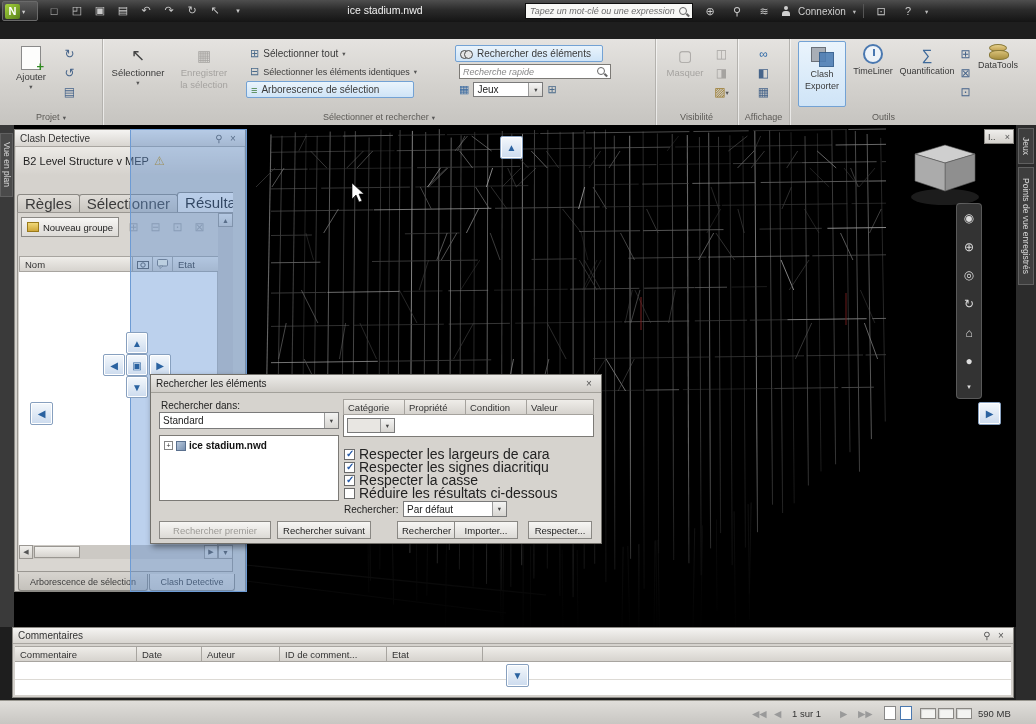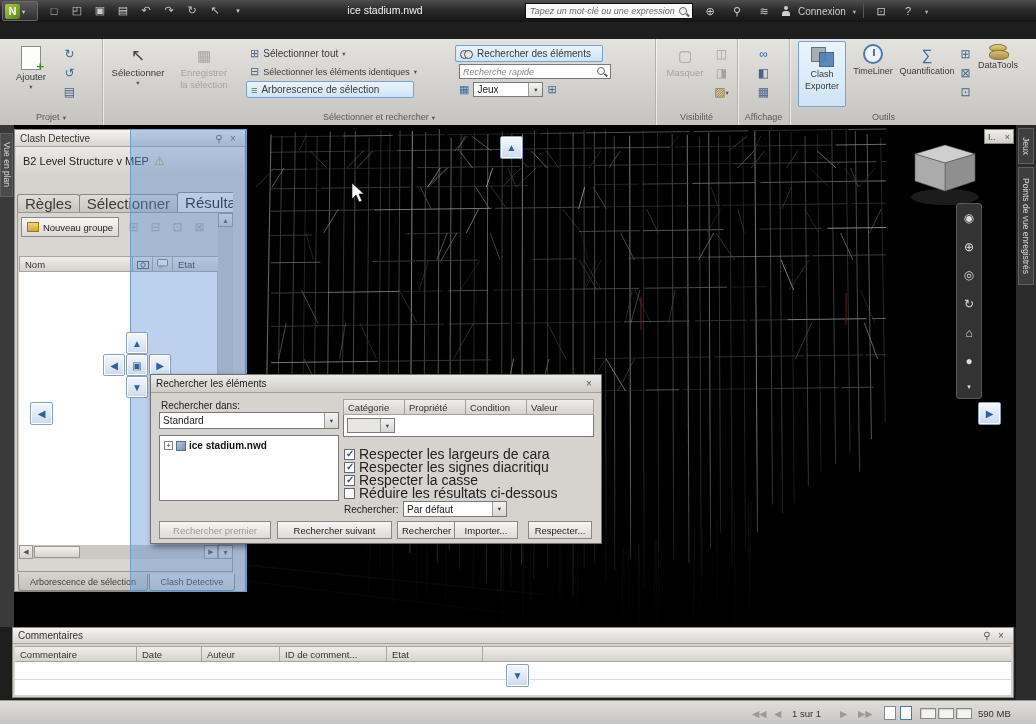--- a/index.html
+++ b/index.html
@@ -696,21 +696,21 @@
       <span>Réduire les résultats ci-dessous</span>
     </div>
     <div style="position:absolute;left:193px;top:129px;font-size:10px;color:#222">Rechercher:</div>
     <div class="combo" style="position:absolute;left:252px;top:126px;width:104px;height:16px">
       <span class="cv">Par défaut</span>
       <span class="cbtn">▾</span>
     </div>
     <div class="btn off" style="position:absolute;left:8px;top:146px;width:112px;height:18px">
       <span>Rechercher premier</span>
     </div>
-    <div class="btn" style="position:absolute;left:126px;top:146px;width:115px;height:18px">
+    <div class="btn" style="position:absolute;left:126px;top:146px;width:94px;height:18px">
       <span>Rechercher suivant</span>
     </div>
     <div class="btn" style="position:absolute;left:246px;top:146px;width:58px;height:18px;justify-content:flex-start;padding-left:4px">
       <span>Rechercher tout</span>
     </div>
     <div class="btn" style="position:absolute;left:303px;top:146px;width:64px;height:18px;z-index:2">
       <span>Importer...</span>
     </div>
     <div class="btn" style="position:absolute;left:377px;top:146px;width:64px;height:18px">
       <span>Respecter...</span>

